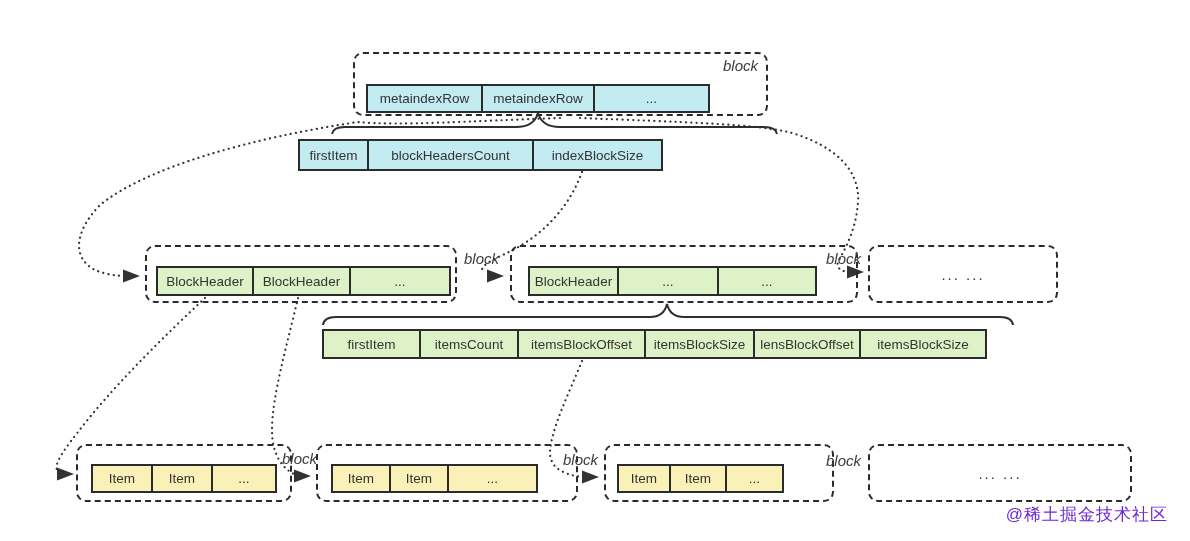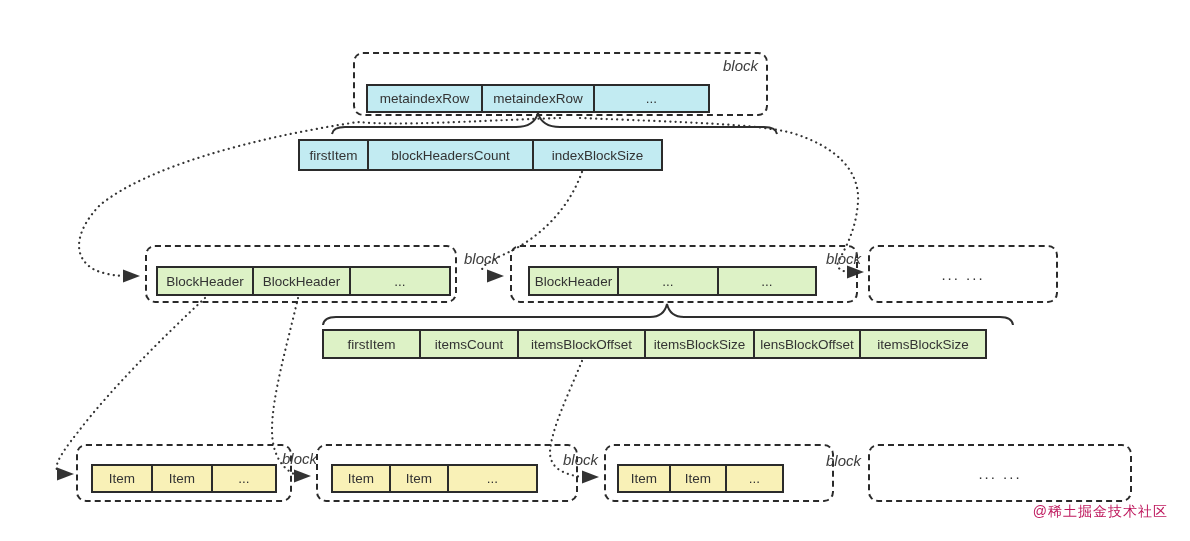--- a/index.html
+++ b/index.html
@@ -51,22 +51,22 @@
     justify-content:center;
     font-size:15px;
     letter-spacing:2px;
     color:#333333;
   }
   #wires{position:absolute;left:0;top:0;width:1190px;height:541px;pointer-events:none;}
   .wm{
     position:absolute;
     right:22px;
     top:503px;
-    font-size:14px;
-    color:#be185d;
+    font-size:17px;
+    color:#6d28d9;
     letter-spacing:1px;
   }
 </style>
 </head>
 <body>
 
 <div id="canvas">
 
   <svg id="wires" viewBox="0 0 1190 541">
     <g fill="none" stroke="#333333" stroke-width="2.2" stroke-linecap="round" stroke-dasharray="0.1 5.2">

